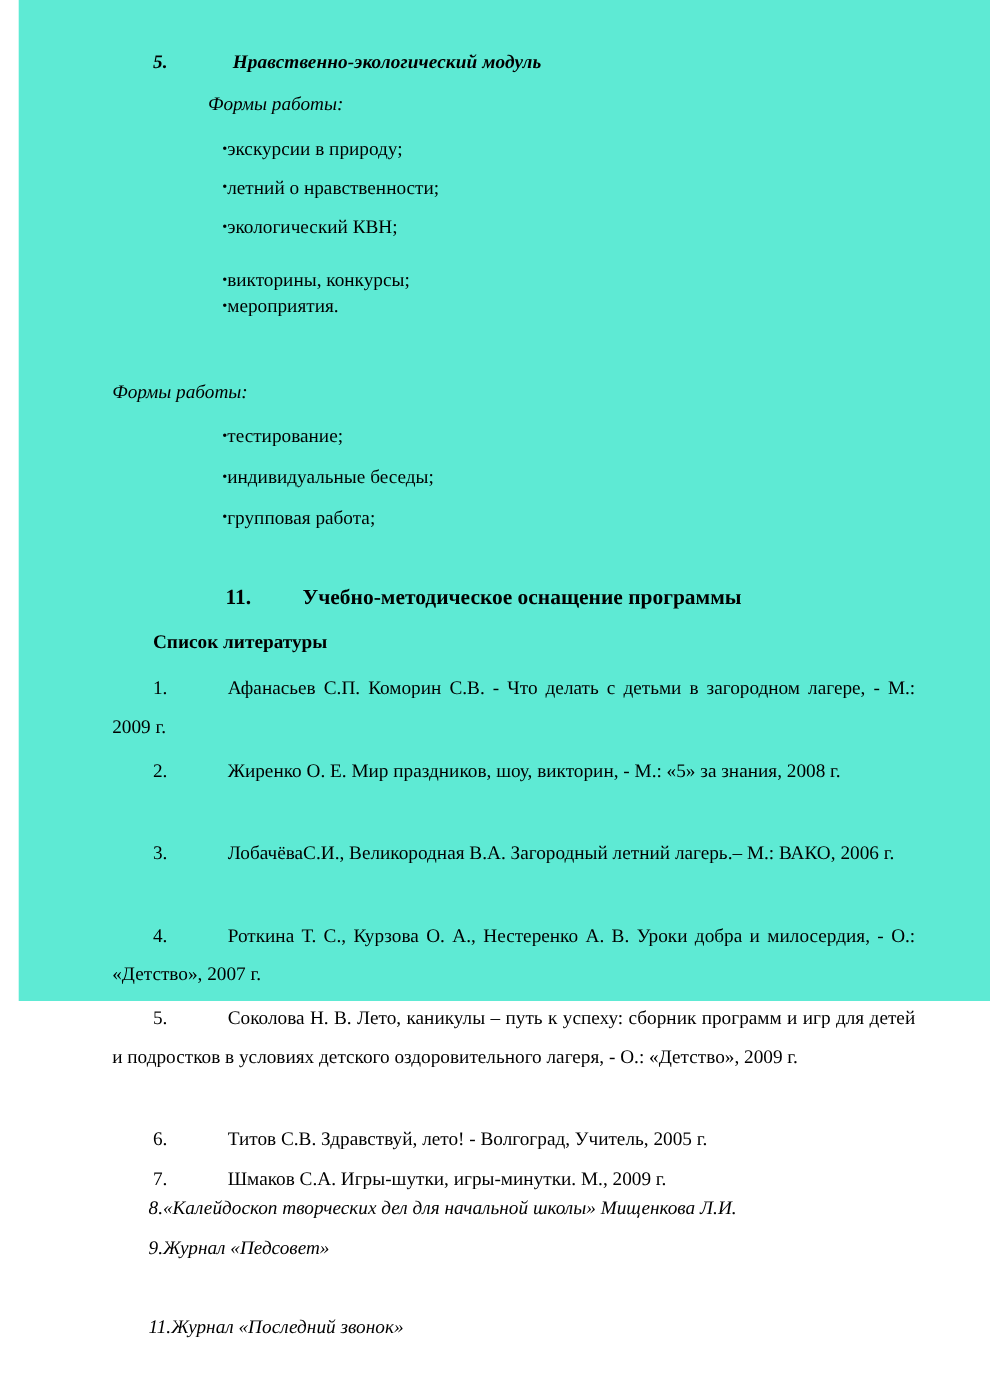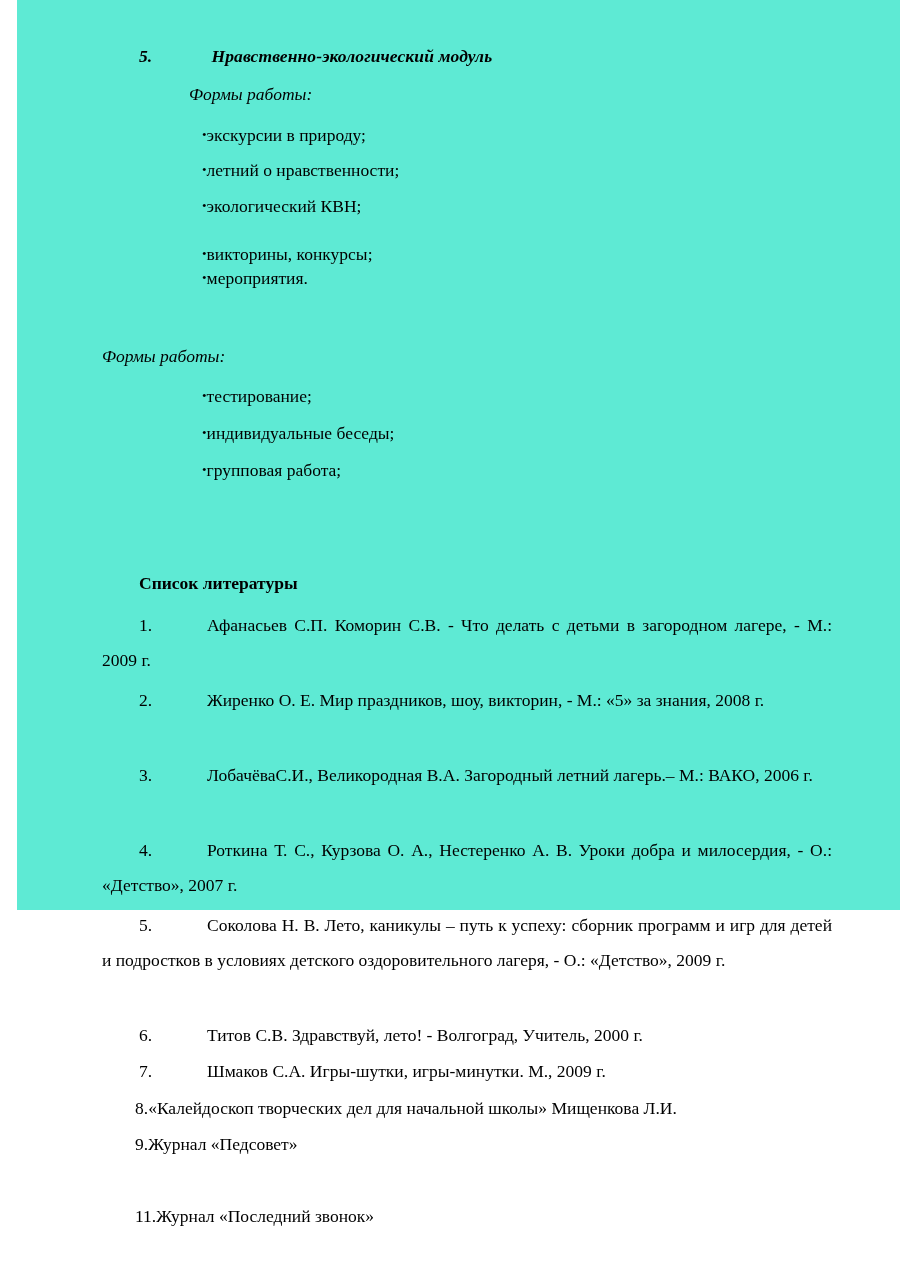--- a/index.html
+++ b/index.html
@@ -98,22 +98,22 @@
     text-indent: 0;
   }
   .bib-entry.hang .btext {
     margin-left: 0;
     text-indent: 105px;
   }
 
   .bib-italic {
     position: absolute;
     font-size: 17.5px;
-    white-space: nowrap;
-    margin-top: 10px;
+    font-style: italic;
+    white-space: nowrap;
   }
 </style>
 </head>
 <body>
 
 <div class="page">
 
   <div class="module-heading" style="left:122px; top:46px;">
     <span class="num" style="width:68px;">5.</span>
     <span class="title">Нравственно-экологический модуль</span>
@@ -143,20 +143,23 @@
   <div class="bullet-item" style="left:185px; top:386px;">
     <span class="dot">•</span><span>тестирование;</span>
   </div>
   <div class="bullet-item" style="left:185px; top:423px;">
     <span class="dot">•</span><span>индивидуальные беседы;</span>
   </div>
   <div class="bullet-item" style="left:185px; top:460px;">
     <span class="dot">•</span><span>групповая работа;</span>
   </div>
 
+  <div class="section-heading" style="left:188px; top:533px;">
+    <span style="display:inline-block; width:70px;">11.</span><span>Учебно-методическое оснащение программы</span>
+  </div>
 
   <div class="subheading" style="left:122px; top:573px;">Список литературы</div>
 
   <div class="bib-entry hang" style="left:85px; top:608px; width:730px;">
     <span class="bnum" style="left:37px;">1.</span>
     <span class="btext">Афанасьев С.П. Коморин С.В. - Что делать с детьми в загородном лагере, - М.: 2009 г.</span>
   </div>
 
   <div class="bib-entry hang" style="left:85px; top:683px; width:730px;">
     <span class="bnum" style="left:37px;">2.</span>
@@ -173,21 +176,21 @@
     <span class="btext">Роткина Т. С., Курзова О. А., Нестеренко А. В. Уроки добра и милосердия, - О.: «Детство», 2007 г.</span>
   </div>
 
   <div class="bib-entry hang" style="left:85px; top:908px; width:730px;">
     <span class="bnum" style="left:37px;">5.</span>
     <span class="btext">Соколова Н. В. Лето, каникулы – путь к успеху: сборник программ и игр для детей и подростков в условиях детского оздоровительного лагеря, - О.: «Детство», 2009 г.</span>
   </div>
 
   <div class="bib-entry hang" style="left:85px; top:1018px; width:730px;">
     <span class="bnum" style="left:37px;">6.</span>
-    <span class="btext">Титов С.В. Здравствуй, лето! - Волгоград, Учитель, 2000 г.</span>
+    <span class="btext">Титов С.В. Здравствуй, лето! - Волгоград, Учитель, 2005 г.</span>
   </div>
 
   <div class="bib-entry hang" style="left:85px; top:1054px; width:730px;">
     <span class="bnum" style="left:37px;">7.</span>
     <span class="btext">Шмаков С.А. Игры-шутки, игры-минутки. М., 2009 г.</span>
   </div>
 
   <div class="bib-italic" style="left:118px; top:1088px;">8.«Калейдоскоп творческих дел для начальной школы» Мищенкова Л.И.</div>
 
   <div class="bib-italic" style="left:118px; top:1124px;">9.Журнал «Педсовет»</div>

